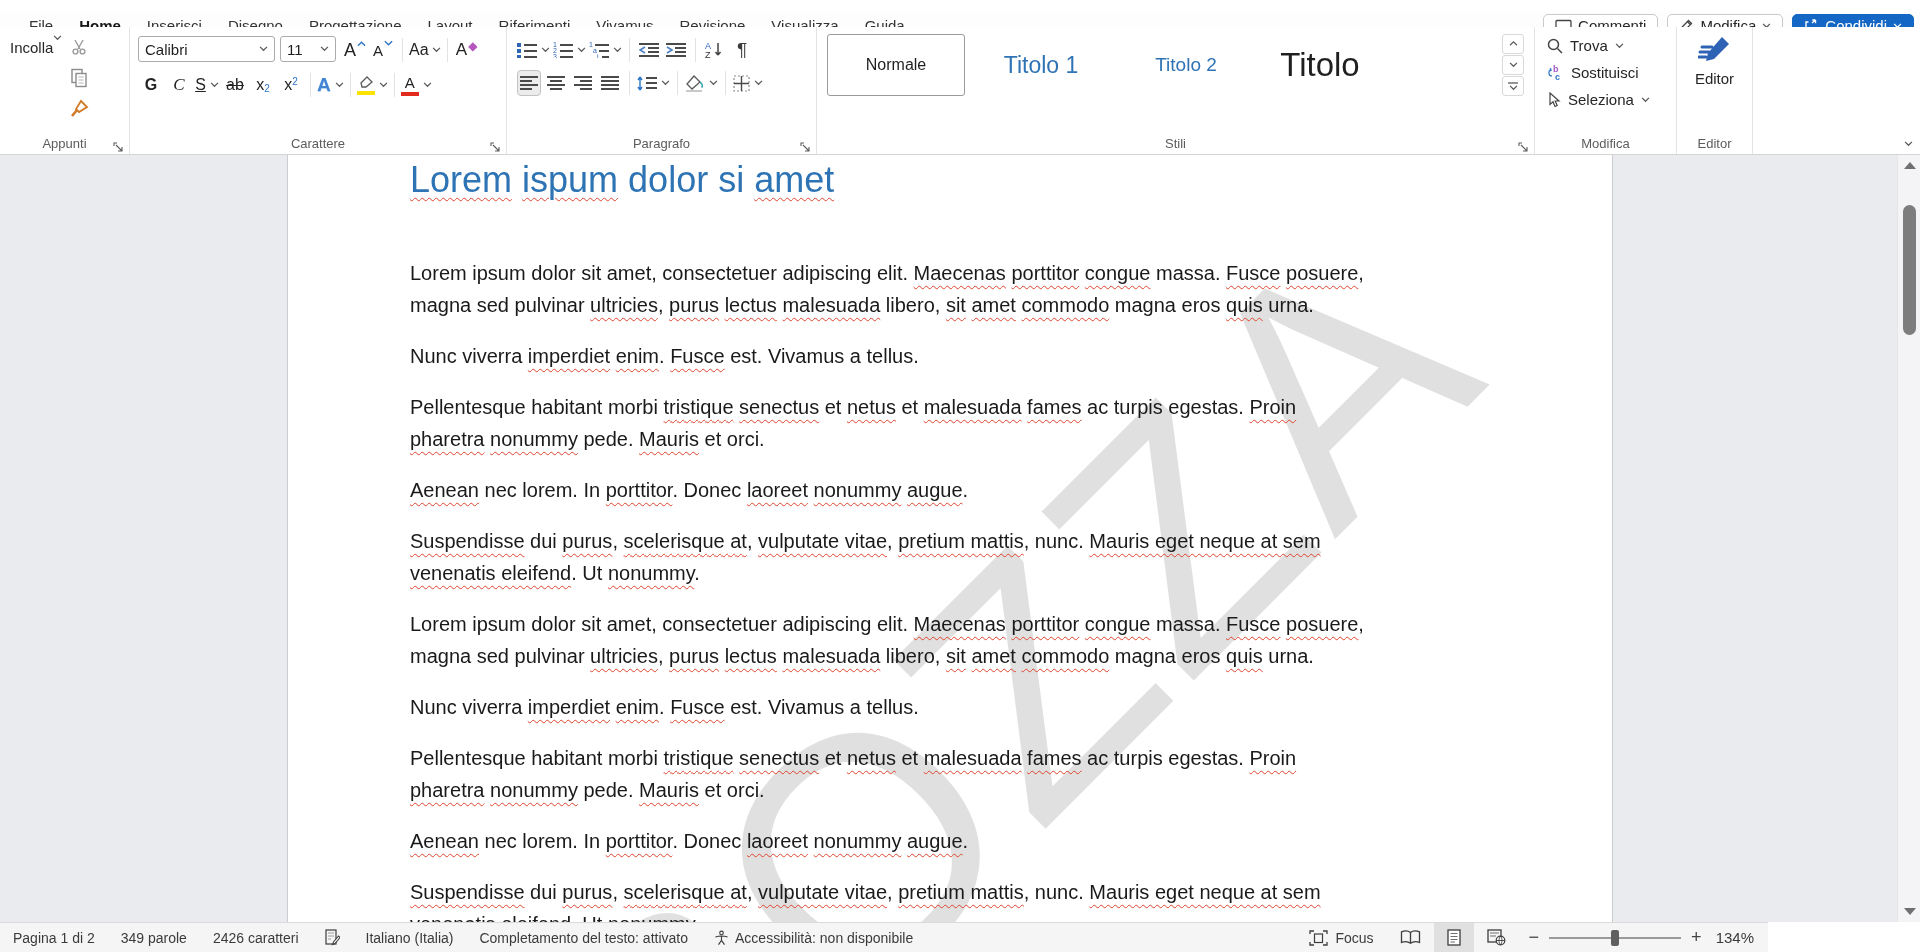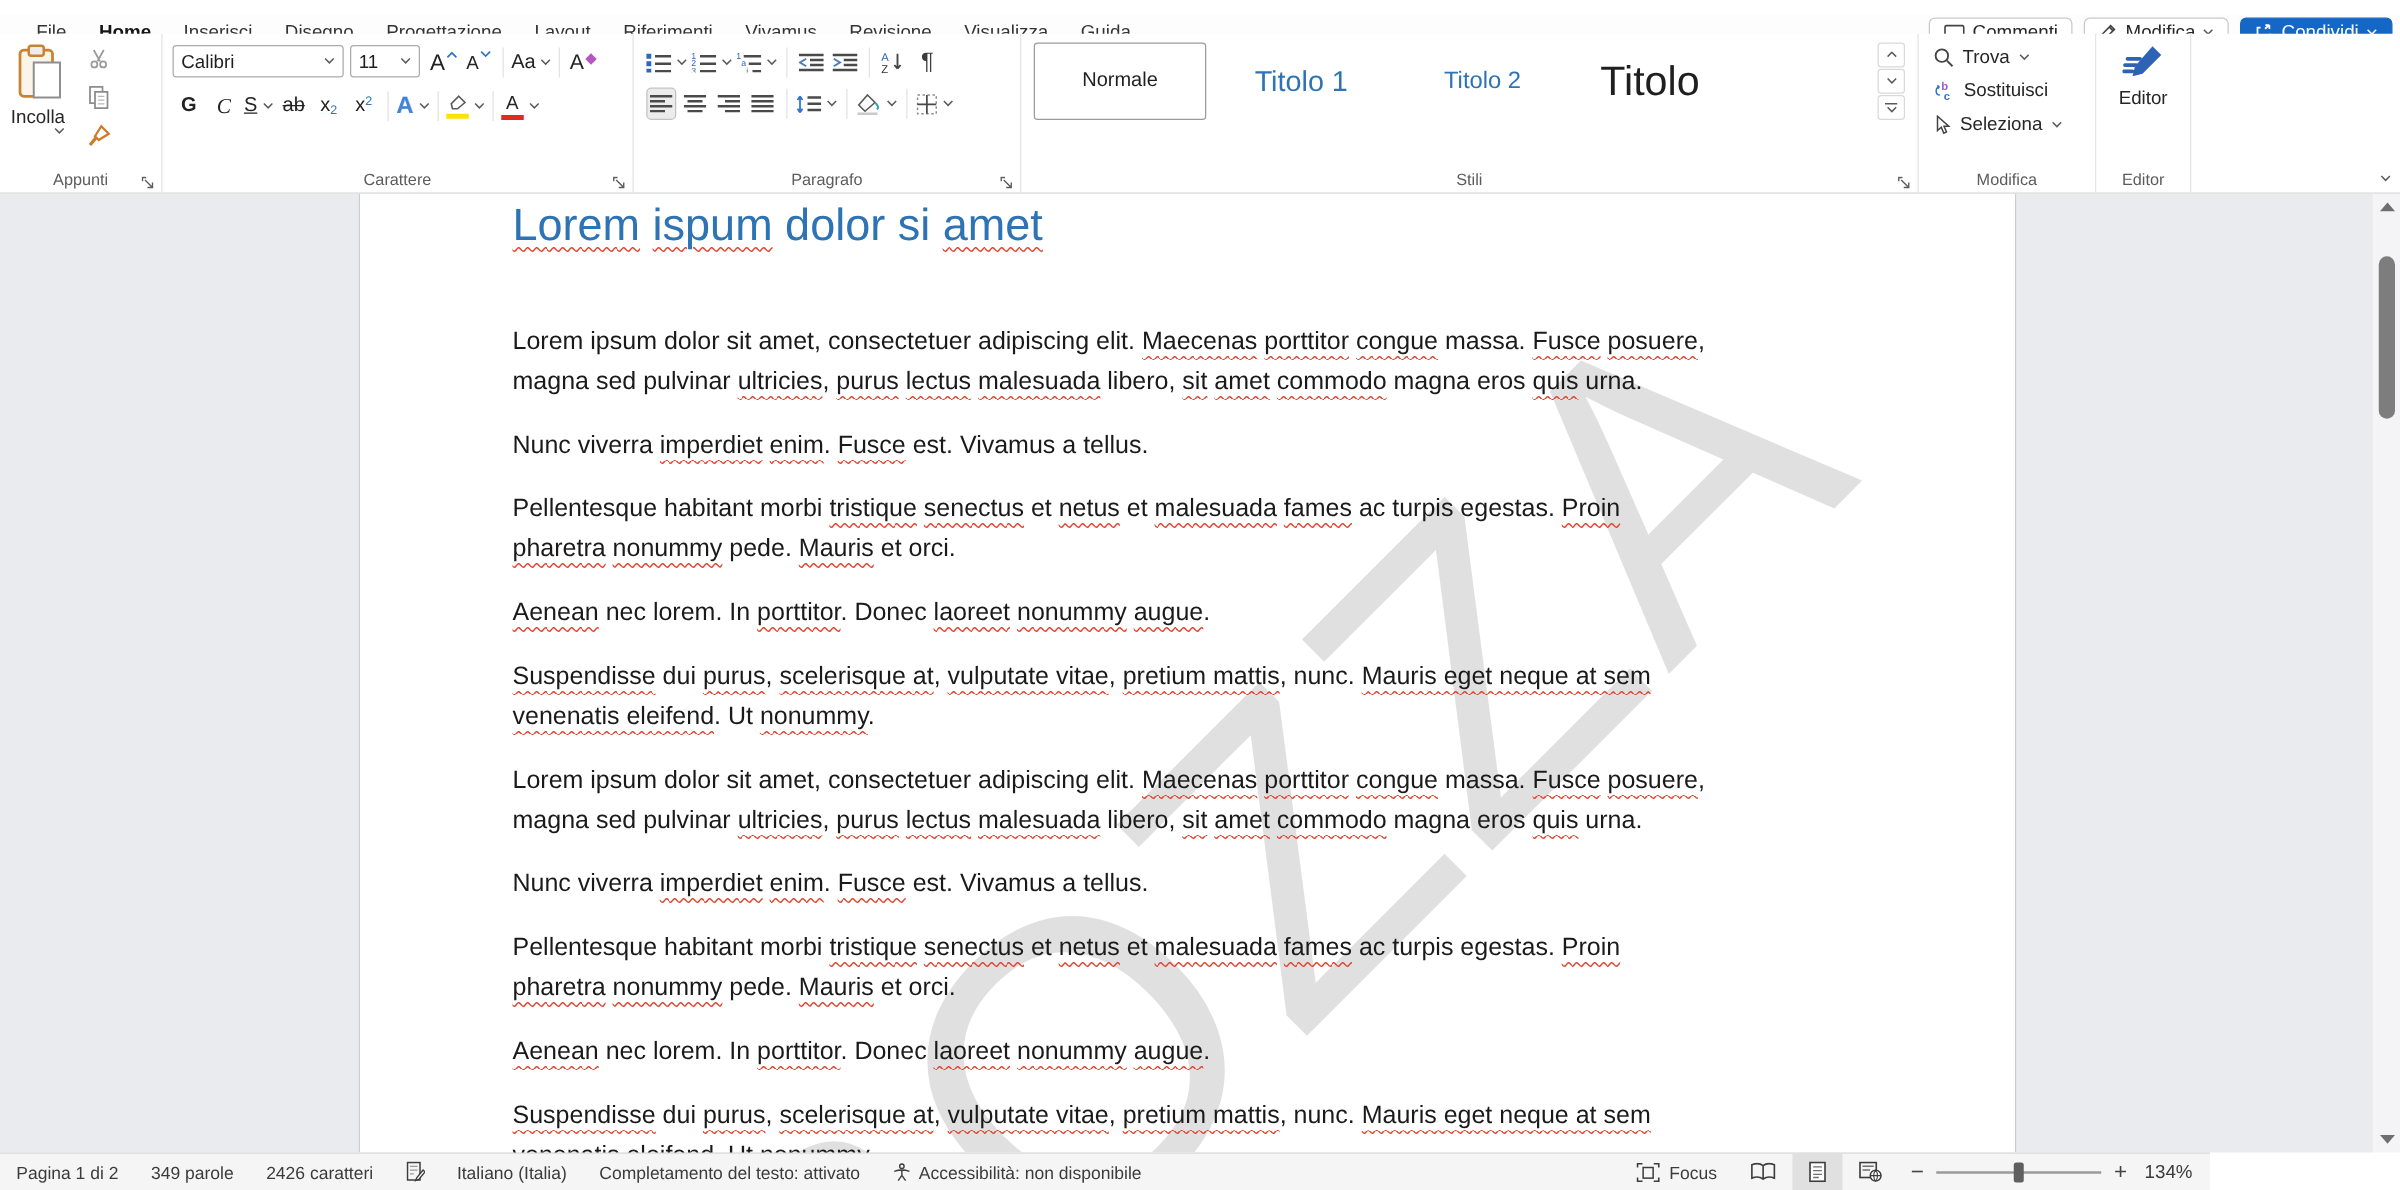--- a/index.html
+++ b/index.html
@@ -23,21 +23,21 @@
   .ribbon { position:absolute; left:0; top:27px; width:1920px; height:128px; background:#FFFFFF; border-bottom:1px solid #D5D5D5; display:flex; }
   .rgroup { position:relative; height:100%; border-right:1px solid #E4E4E4; flex:none; }
   .rgroup-label { position:absolute; bottom:3px; left:0; right:0; text-align:center; font-size:13px; color:#5C5C5C; }
   .launcher { position:absolute; bottom:4px; right:5px; width:11px; height:11px; }
   .launcher svg { width:11px; height:11px; }
   .launcher path { stroke:#5C5C5C; stroke-width:1.1; fill:none; }
   .iconbtn { display:flex; align-items:center; justify-content:center; color:#3C3C3C; }
 
   
   .g-clip { width:130px; }
-  .paste-btn { position:absolute; left:0; top:8px; width:52px; height:92px; display:flex; flex-direction:column; align-items:flex-end; }
+  .paste-btn { position:absolute; left:10px; top:8px; width:52px; height:92px; display:flex; flex-direction:row; align-items:flex-start; }
   .paste-label { font-size:15px; color:#262626; margin-top:4px; }
   .clip-mini { position:absolute; left:66px; top:8px; display:flex; flex-direction:column; gap:7px; }
   .clip-mini .iconbtn { width:26px; height:24px; }
 
   
   .g-font { width:377px; }
   .combo { position:absolute; height:26px; border:1px solid #ABABAB; border-radius:3px; background:#fff; display:flex; align-items:center; font-size:15px; color:#1f1f1f; padding:0 6px; justify-content:space-between; }
   .f-row2 { position:absolute; left:8px; top:44px; display:flex; align-items:center; gap:2px; height:28px; }
   .f-row1b { position:absolute; left:212px; top:9px; display:flex; align-items:center; gap:2px; height:28px; }
   .fmt { min-width:26px; height:28px; display:flex; align-items:center; justify-content:center; font-size:16px; color:#232323; }

